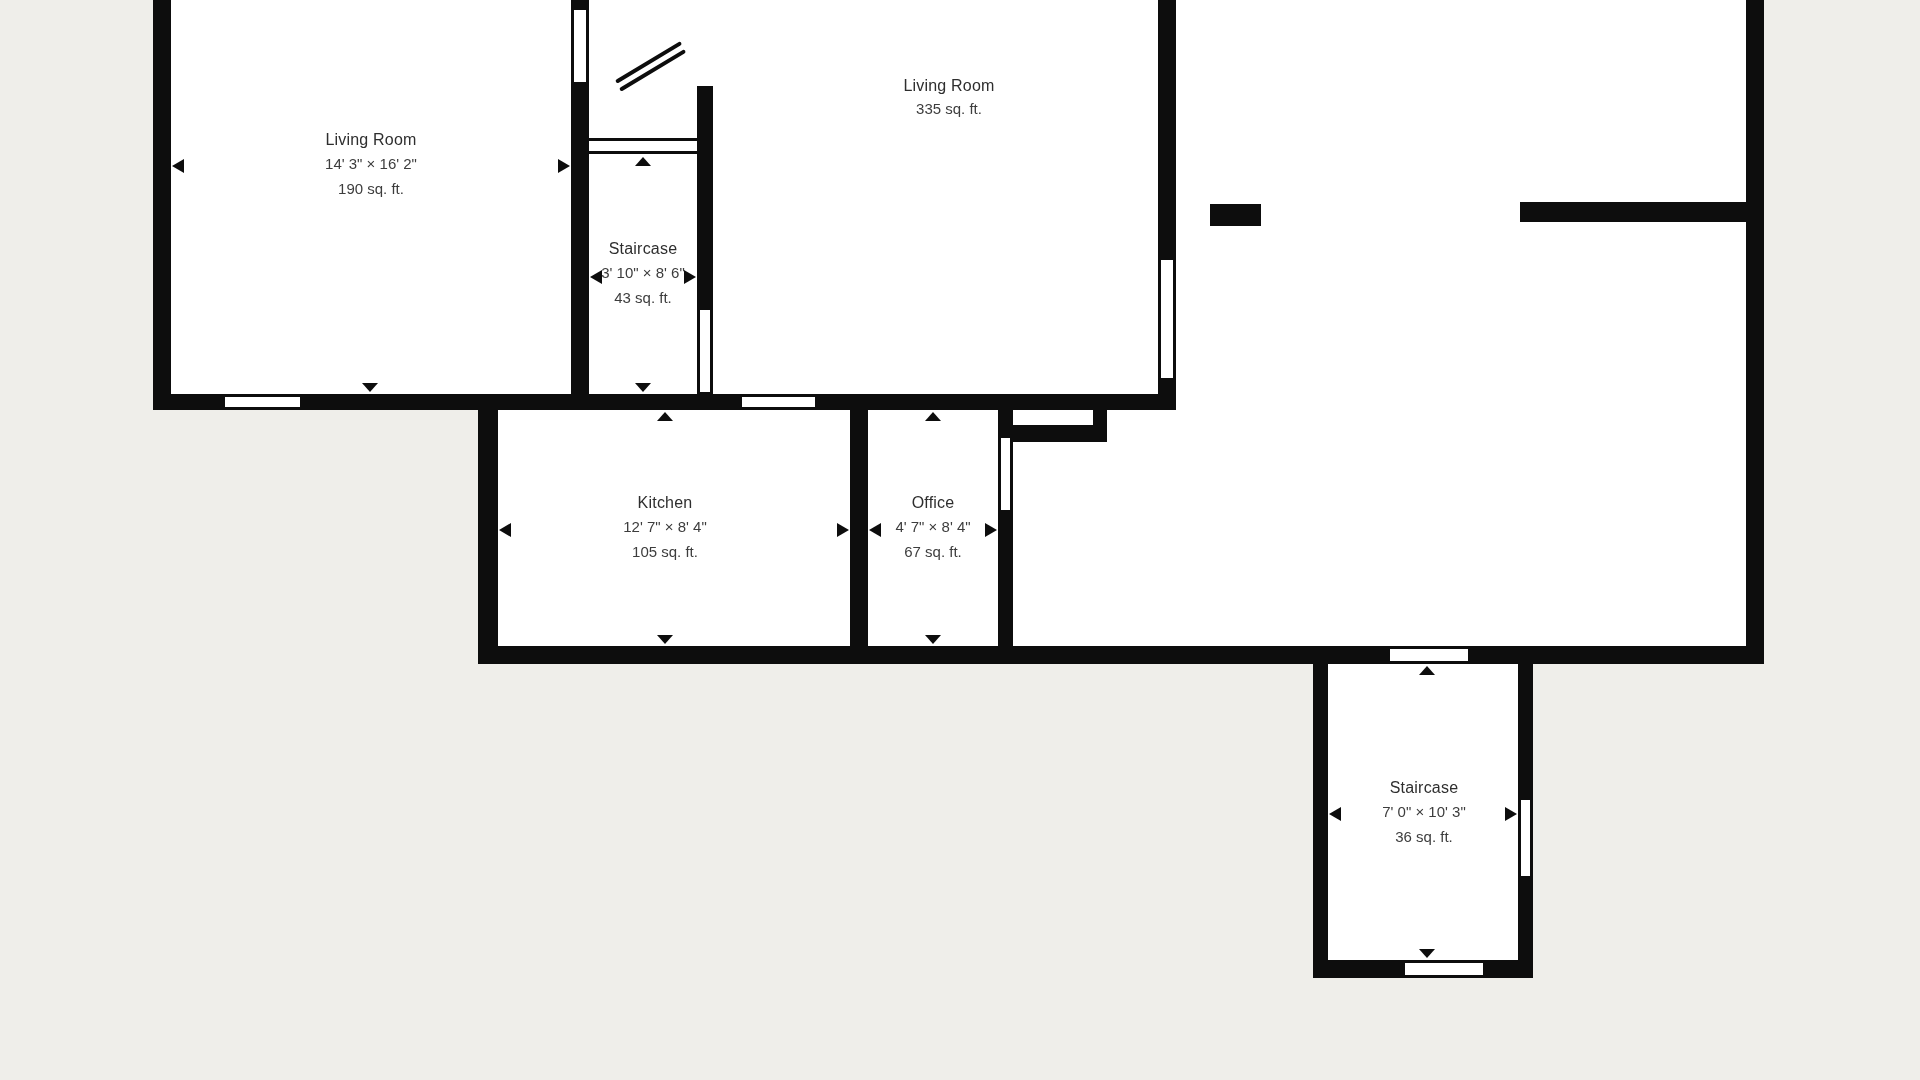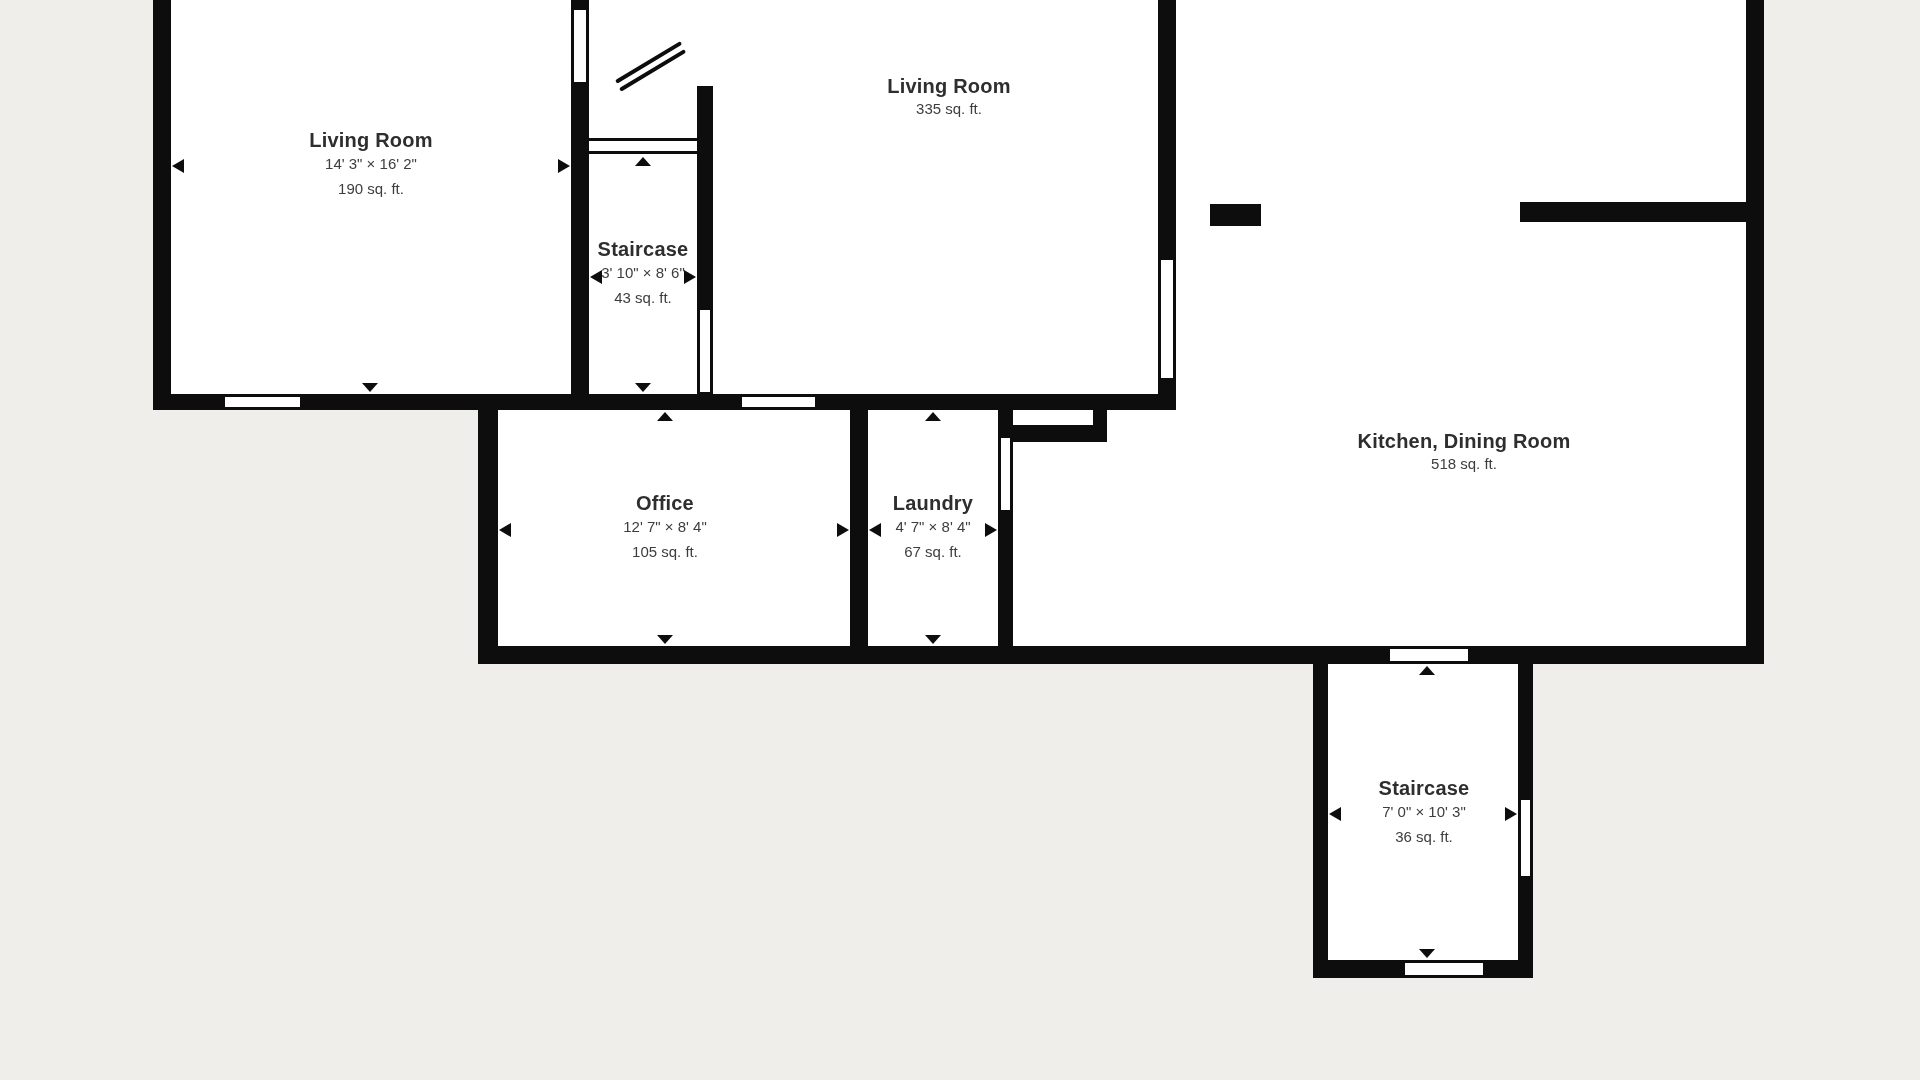--- a/index.html
+++ b/index.html
@@ -16,21 +16,21 @@
   .floor{position:absolute;background:var(--floor);}
   .wall{position:absolute;background:var(--wall);}
   .win{position:absolute;background:var(--floor);}
   .landing{
     position:absolute;background:var(--floor);
     border-top:3px solid var(--wall);border-bottom:3px solid var(--wall);
     box-sizing:border-box;
   }
   .diag{position:absolute;background:var(--wall);transform-origin:left center;border-radius:2px;}
   .label{position:absolute;transform:translateX(-50%);text-align:center;white-space:nowrap;color:var(--text);}
-  .lname{display:block;font-size:20px;font-weight:bold;line-height:22px;letter-spacing:.2px;}
+  .lname{display:block;font-size:16px;font-weight:normal;line-height:22px;letter-spacing:.2px;}
   .ldims{display:block;font-size:15px;line-height:26px;color:var(--subtext);}
   .larea{display:block;font-size:15px;line-height:23px;color:var(--subtext);}
   .tri{position:absolute;width:0;height:0;}
   .tri-l{border-top:7px solid transparent;border-bottom:7px solid transparent;border-right:12px solid var(--wall);}
   .tri-r{border-top:7px solid transparent;border-bottom:7px solid transparent;border-left:12px solid var(--wall);}
   .tri-u{border-left:8px solid transparent;border-right:8px solid transparent;border-bottom:9px solid var(--wall);}
   .tri-d{border-left:8px solid transparent;border-right:8px solid transparent;border-top:9px solid var(--wall);}
 </style>
 </head>
 <body>
@@ -108,33 +108,29 @@
     <span class="lname">Staircase</span>
     <span class="ldims">3' 10" × 8' 6"</span>
     <span class="larea">43 sq. ft.</span>
   </div>
 
   <div class="label" style="left:949px;top:75px;">
     <span class="lname">Living Room</span>
     <span class="larea">335 sq. ft.</span>
   </div>
 
-  <div class="label" style="left:1464px;top:430px;">
-    <span class="lname">Kitchen, Dining Room</span>
-    <span class="larea">518 sq. ft.</span>
-  </div>
 
   <div class="label" style="left:665px;top:492px;">
-    <span class="lname">Office</span>
+    <span class="lname">Kitchen</span>
     <span class="ldims">12' 7" × 8' 4"</span>
     <span class="larea">105 sq. ft.</span>
   </div>
 
   <div class="label" style="left:933px;top:492px;">
-    <span class="lname">Laundry</span>
+    <span class="lname">Office</span>
     <span class="ldims">4' 7" × 8' 4"</span>
     <span class="larea">67 sq. ft.</span>
   </div>
 
   <div class="label" style="left:1424px;top:777px;">
     <span class="lname">Staircase</span>
     <span class="ldims">7' 0" × 10' 3"</span>
     <span class="larea">36 sq. ft.</span>
   </div>
 

